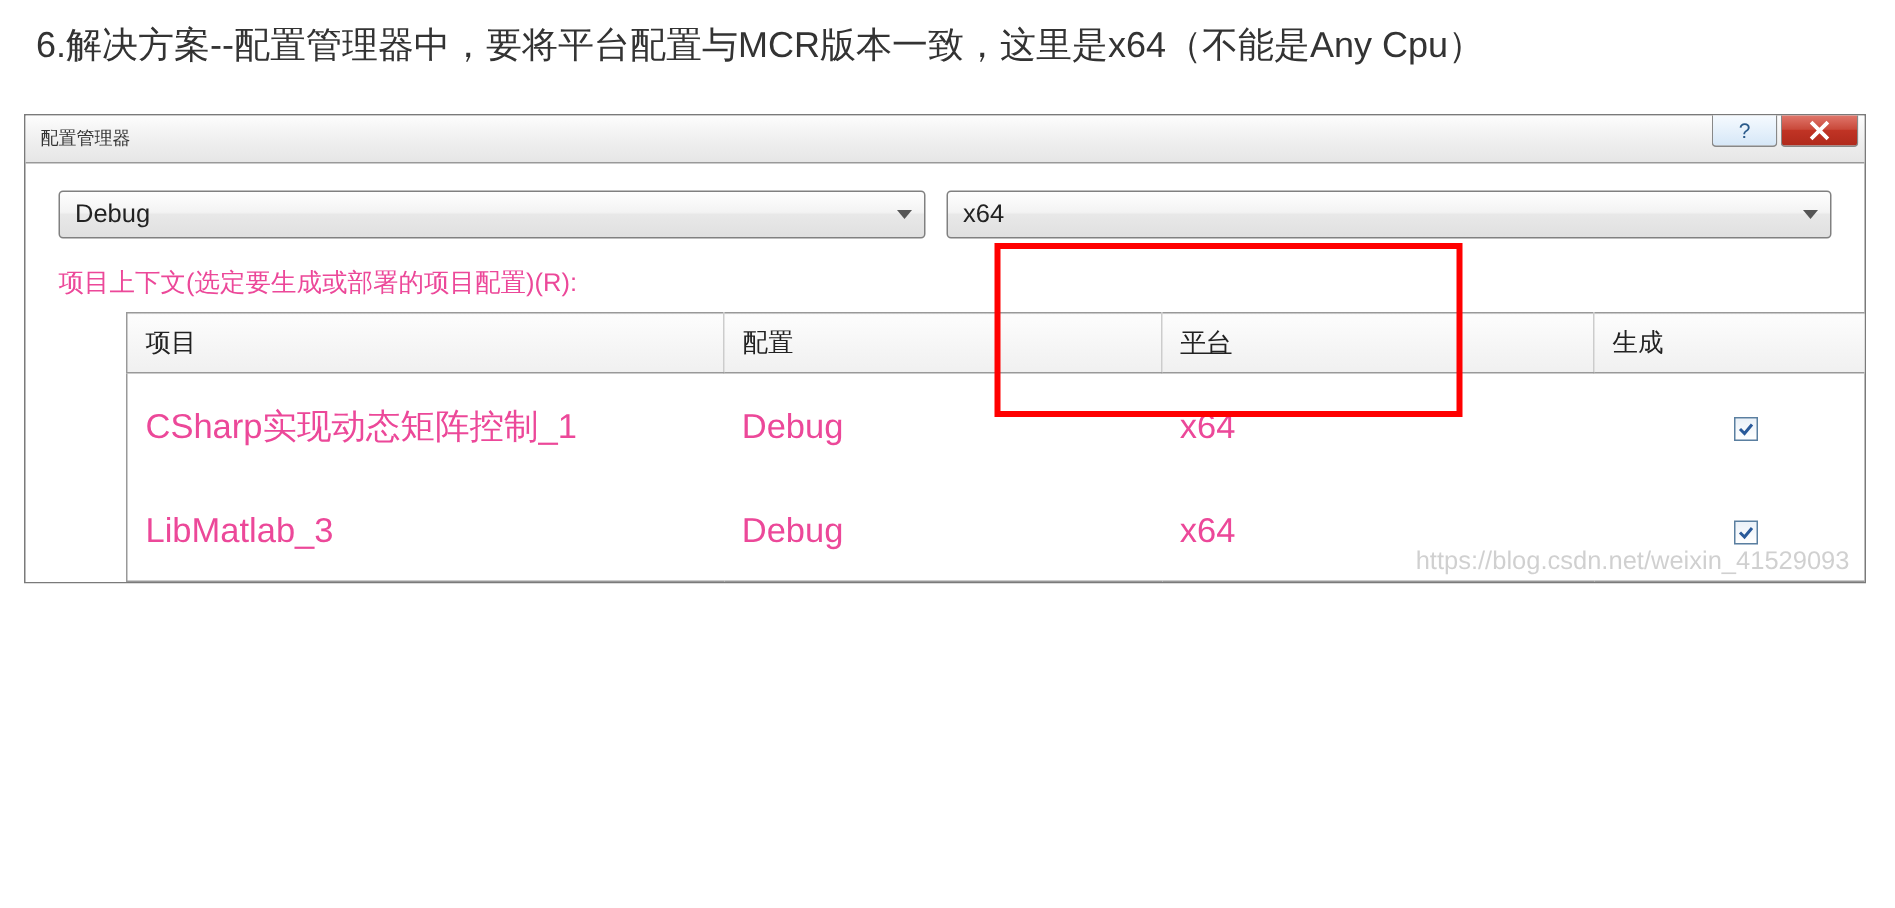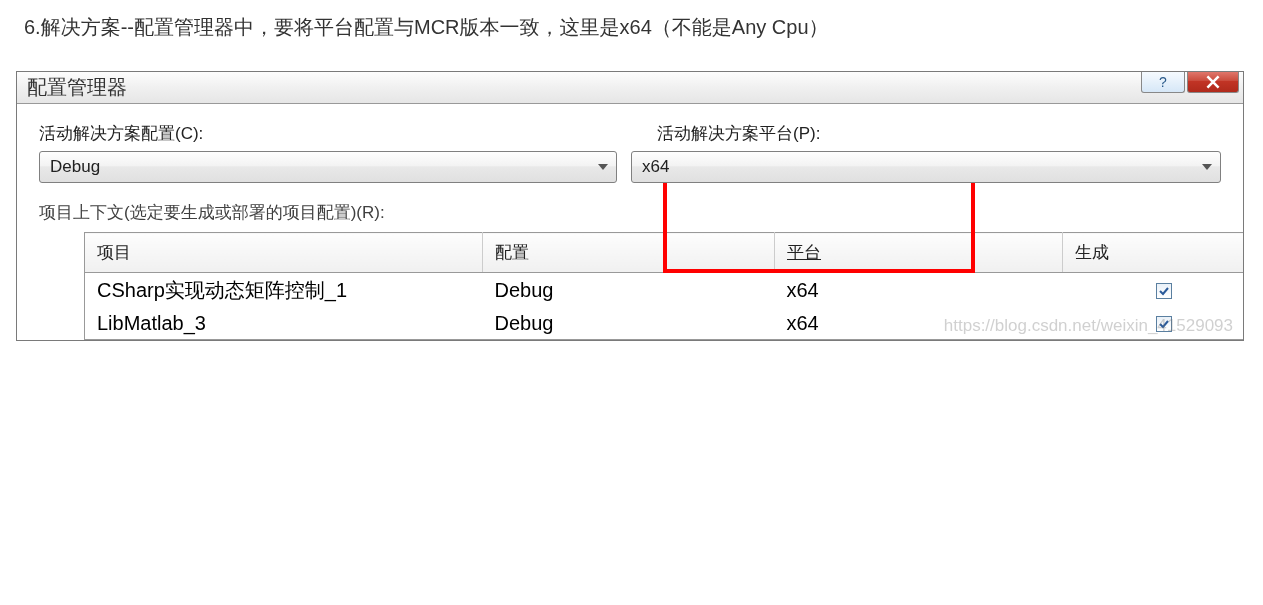--- a/index.html
+++ b/index.html
@@ -5,42 +5,42 @@
     * { box-sizing: border-box; margin: 0; padding: 0; }
     body {
       font-family: "Microsoft YaHei", Tahoma, Arial, sans-serif;
       font-size: 16px;
       background: #fff;
       color: #222;
       width: 1263px;
     }
     .instruction {
       padding: 14px 24px 30px 24px;
-      font-size: 20px;
+      font-size: 24px;
       color: #333;
     }
     .dialog-wrapper {
       margin: 0 0 0 16px;
       width: 1228px;
       position: relative;
       border: 1px solid #7a7a7a;
       background: #fff;
       overflow: hidden;
     }
     .titlebar {
       display: flex;
       align-items: center;
       height: 32px;
       background: linear-gradient(to bottom, #fdfdfd 0%, #f0f0f0 50%, #e6e6e6 100%);
       border-bottom: 1px solid #999;
       padding-left: 10px;
       position: relative;
     }
     .titlebar-title {
-      font-size: 20px;
+      font-size: 12px;
       color: #333;
     }
     .titlebar-btns {
       position: absolute;
       right: 4px;
       top: -1px;
       display: flex;
       gap: 2px;
     }
     .titlebar-btn {
@@ -111,21 +111,21 @@
       border: 4px solid #ff0000;
       left: 646px;
       top: 53px;
       width: 312px;
       height: 116px;
       pointer-events: none;
     }
     .context-label {
       font-size: 17px;
       margin-bottom: 8px;
-      color: #404040;
+      color: #ec4899;
     }
     .table {
       border: 1px solid #999;
       width: 100%;
       border-collapse: collapse;
       margin-left: 45px;
     }
     .table th {
       background: linear-gradient(to bottom, #fdfdfd 0%, #f0f0f0 100%);
       border-right: 1px solid #ccc;
@@ -135,23 +135,23 @@
       font-weight: normal;
       font-size: 17px;
       color: #222;
     }
     .table th:last-child { border-right: none; }
     .th-project { width: 398px; }
     .th-config { width: 292px; }
     .th-platform { width: 288px; text-decoration: underline; }
     .th-build { }
     .table td {
-      padding: 4px 12px;
-      font-size: 20px;
-      color: #000000;
+      padding: 20px 12px;
+      font-size: 23px;
+      color: #ec4899;
       vertical-align: middle;
     }
     .cell-combo {
       display: flex;
       align-items: center;
     }
     .cell-combo-arrow-btn {
       margin-left: auto;
       margin-right: 4px;
       width: 22px;
@@ -204,24 +204,20 @@
         <svg viewBox="0 0 10 10">
             <path d="M1 1 L9 9 M9 1 L1 9" stroke="#fff" stroke-width="1.8" fill="none"></path>
           </svg>
       </div>
     </div>
   </div>
 
   <div class="dialog-body" style="position:relative;">
     <div class="highlight-box"></div>
 
-    <div class="label-row">
-      <div class="label-left">活动解决方案配置(C):</div>
-      <div class="label-right">活动解决方案平台(P):</div>
-    </div>
 
     <div class="combo-row">
       <div class="combo combo-left">
         <span>Debug</span>
         <span class="combo-arrow"></span>
       </div>
       <div class="combo combo-right">
         <span>x64</span>
         <span class="combo-arrow"></span>
       </div>

